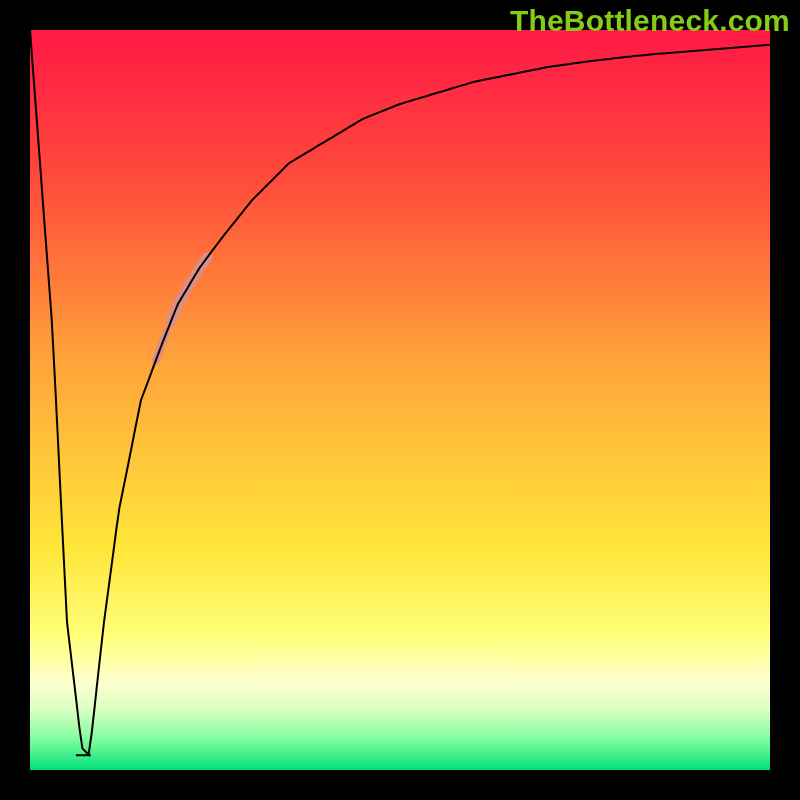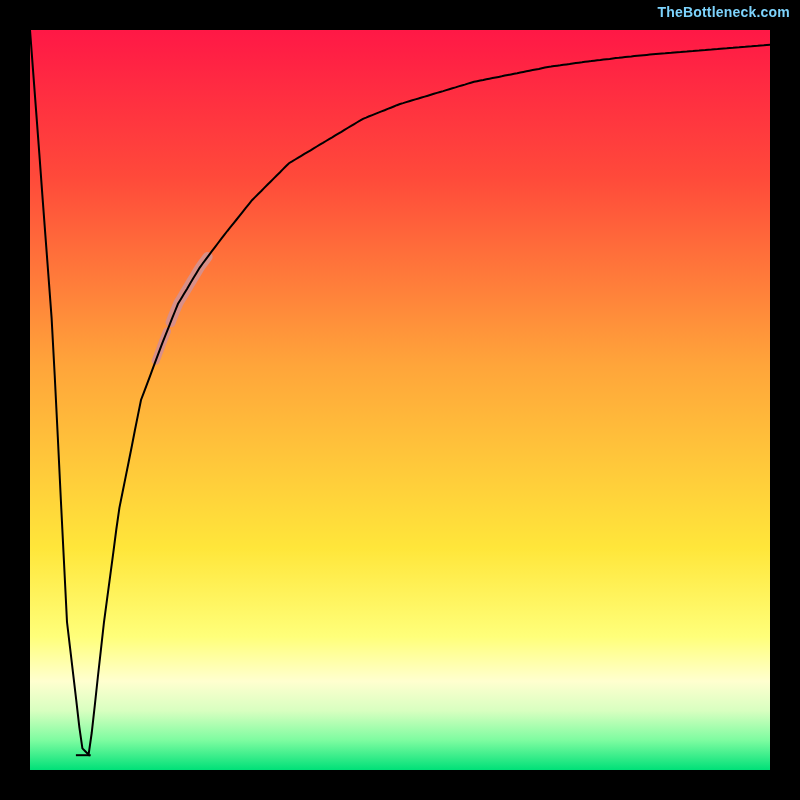--- a/index.html
+++ b/index.html
@@ -13,22 +13,22 @@
   }
   .wrap {
     position: relative;
     width: 800px;
     height: 800px;
   }
   .watermark {
     position: absolute;
     top: 4px;
     right: 10px;
-    color: #7dd3fc;
-    font-size: 14px;
+    color: #84cc16;
+    font-size: 30px;
     font-weight: 600;
     letter-spacing: 0.2px;
     z-index: 30;
     user-select: none;
   }
   
   .plot-frame {
     position: absolute;
     left: 30px;
     top: 30px;

